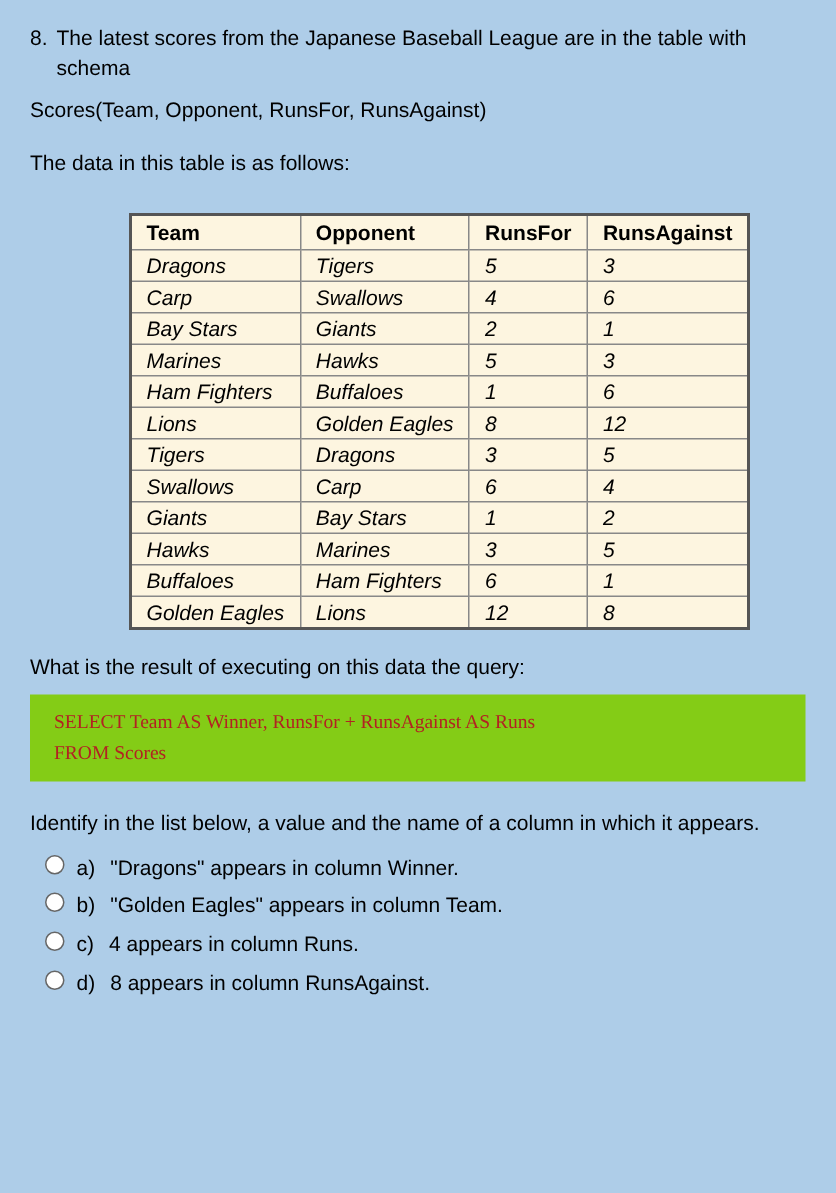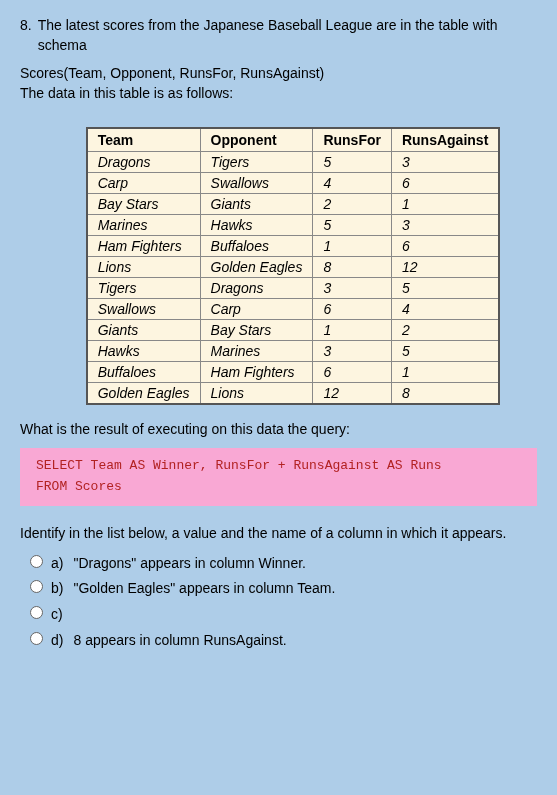--- a/index.html
+++ b/index.html
@@ -16,21 +16,21 @@
       display: flex;
       gap: 6px;
       margin-bottom: 8px;
       line-height: 1.4;
     }
     .question-number {
       font-weight: normal;
       white-space: nowrap;
     }
     .schema-block {
-      margin-bottom: 1px;
+      margin-bottom: 16px;
       line-height: 1.5;
     }
     .schema-text {
       font-family: Arial, sans-serif;
     }
     .table-intro {
       margin-bottom: 26px;
     }
     .scores-table-wrapper {
       margin: 0 auto 14px auto;
@@ -53,25 +53,25 @@
       border: 1px solid #888;
       padding: 2px 10px;
       text-align: left;
       font-style: italic;
     }
     .query-section {
       margin-bottom: 17px;
       line-height: 1.5;
     }
     .query-box {
-      background-color: #f9a8d4;
+      background-color: #84cc16;
       border: none;
       padding: 8px 16px;
       margin: 8px 0;
-      font-family: Liberation Mono, monospace;
+      font-family: Liberation Serif, serif;
       font-size: 13px;
       color: #b22222;
       line-height: 1.6;
     }
     .identify-text {
       margin-bottom: 10px;
       line-height: 1.5;
     }
     .options-list {
       list-style: none;
@@ -219,19 +219,20 @@
       <span>"Dragons" appears in column Winner.</span>
     </li>
     <li>
       <div class="radio-circle"></div>
       <span class="option-letter">b)</span>
       <span>"Golden Eagles" appears in column Team.</span>
     </li>
     <li>
       <div class="radio-circle"></div>
       <span class="option-letter">c)</span>
+      <span>4 appears in column Runs.</span>
     </li>
     <li>
       <div class="radio-circle"></div>
       <span class="option-letter">d)</span>
       <span>8 appears in column RunsAgainst.</span>
     </li>
   </ul>
 
 </body></html>

